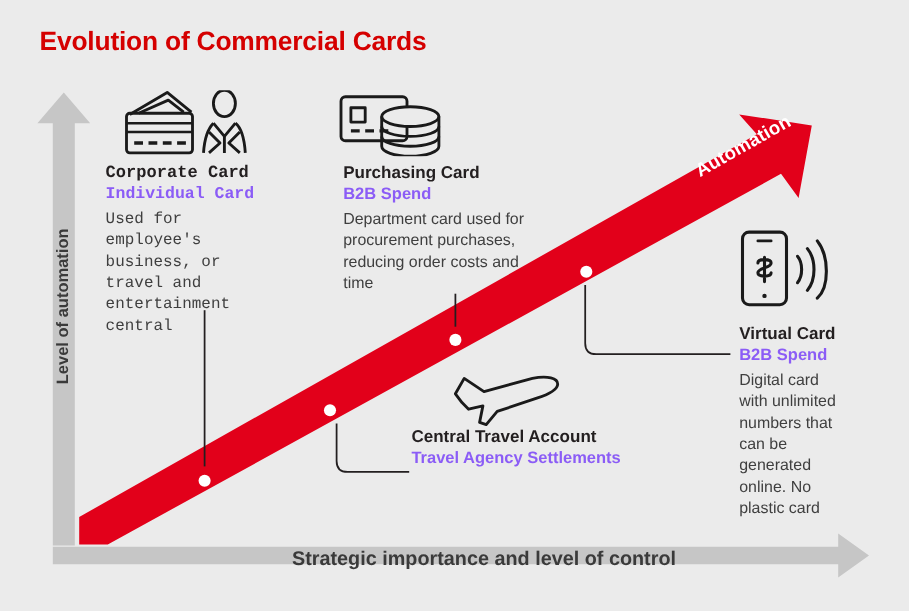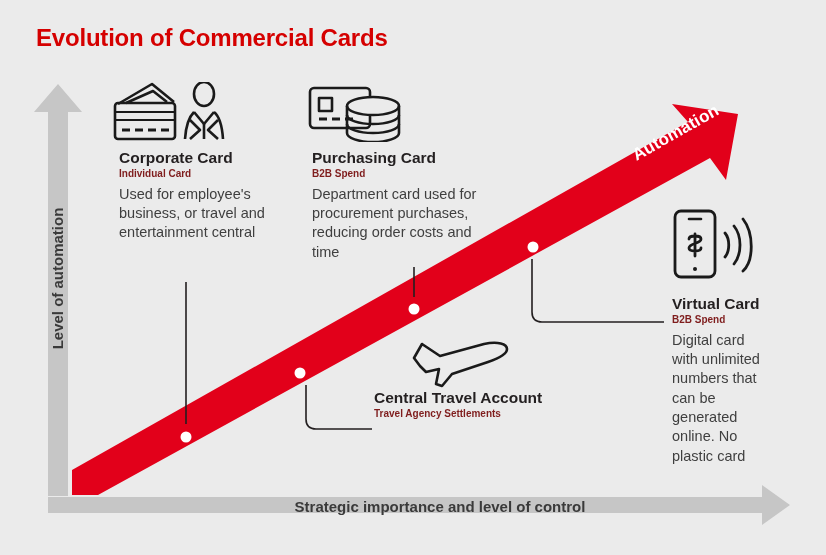--- a/index.html
+++ b/index.html
@@ -40,38 +40,38 @@
     font-size: 15px;
     font-weight: bold;
     color: #3a3a3a;
   }
   .axis-label-x {
     position: absolute;
     left: 180px;
     top: 498px;
     width: 520px;
     text-align: center;
-    font-size: 15px;
+    font-size: 18px;
     font-weight: bold;
     color: #3a3a3a;
   }
   .node {
     position: absolute;
   }
   .node-title {
     font-size: 15.5px;
     font-weight: bold;
     color: #231f20;
     line-height: 1.25;
     white-space: nowrap;
   }
   .node-sub {
-    font-size: 10px;
-    font-weight: bold;
-    color: #7f1d1d;
+    font-size: 15px;
+    font-weight: bold;
+    color: #8b5cf6;
     line-height: 1.25;
     white-space: nowrap;
     margin-top: 1px;
   }
   .node-desc {
     font-size: 14.5px;
     color: #3f3f3f;
     line-height: 1.33;
     margin-top: 4px;
   }
@@ -140,21 +140,21 @@
         <path d="M82,30 C78,34 74,42 73,57"></path>
         <path d="M102,30 C107,34 110,42 111,57"></path>
         <path d="M82,30 L92,42 L102,30"></path>
         <path d="M92,42 L92,57"></path>
         <path d="M73,57 L111,57" stroke="none"></path>
         <path d="M78,38 L88,48 L78,57"></path>
         <path d="M106,38 L96,48 L106,57"></path>
       </g>
     </svg>
   </div>
-  <div class="node" style="left:119px; top:148px; width:165px;">
+  <div class="node" style="left:96px; top:148px; width:165px;font-family:Liberation Mono, monospace;">
     <div class="node-title">Corporate Card</div>
     <div class="node-sub">Individual Card</div>
     <div class="node-desc">Used for employee's business, or travel and entertainment central</div>
   </div>
 
   <div class="icon-wrap" style="left:308px; top:84px;">
     <svg width="94" height="58" viewBox="0 0 94 58">
       <g fill="none" stroke="#1a1a1a" stroke-width="2.6" stroke-linejoin="round">
         <rect x="2" y="4" width="60" height="40" rx="4"></rect>
         <rect x="11" y="14" width="13" height="13"></rect>

